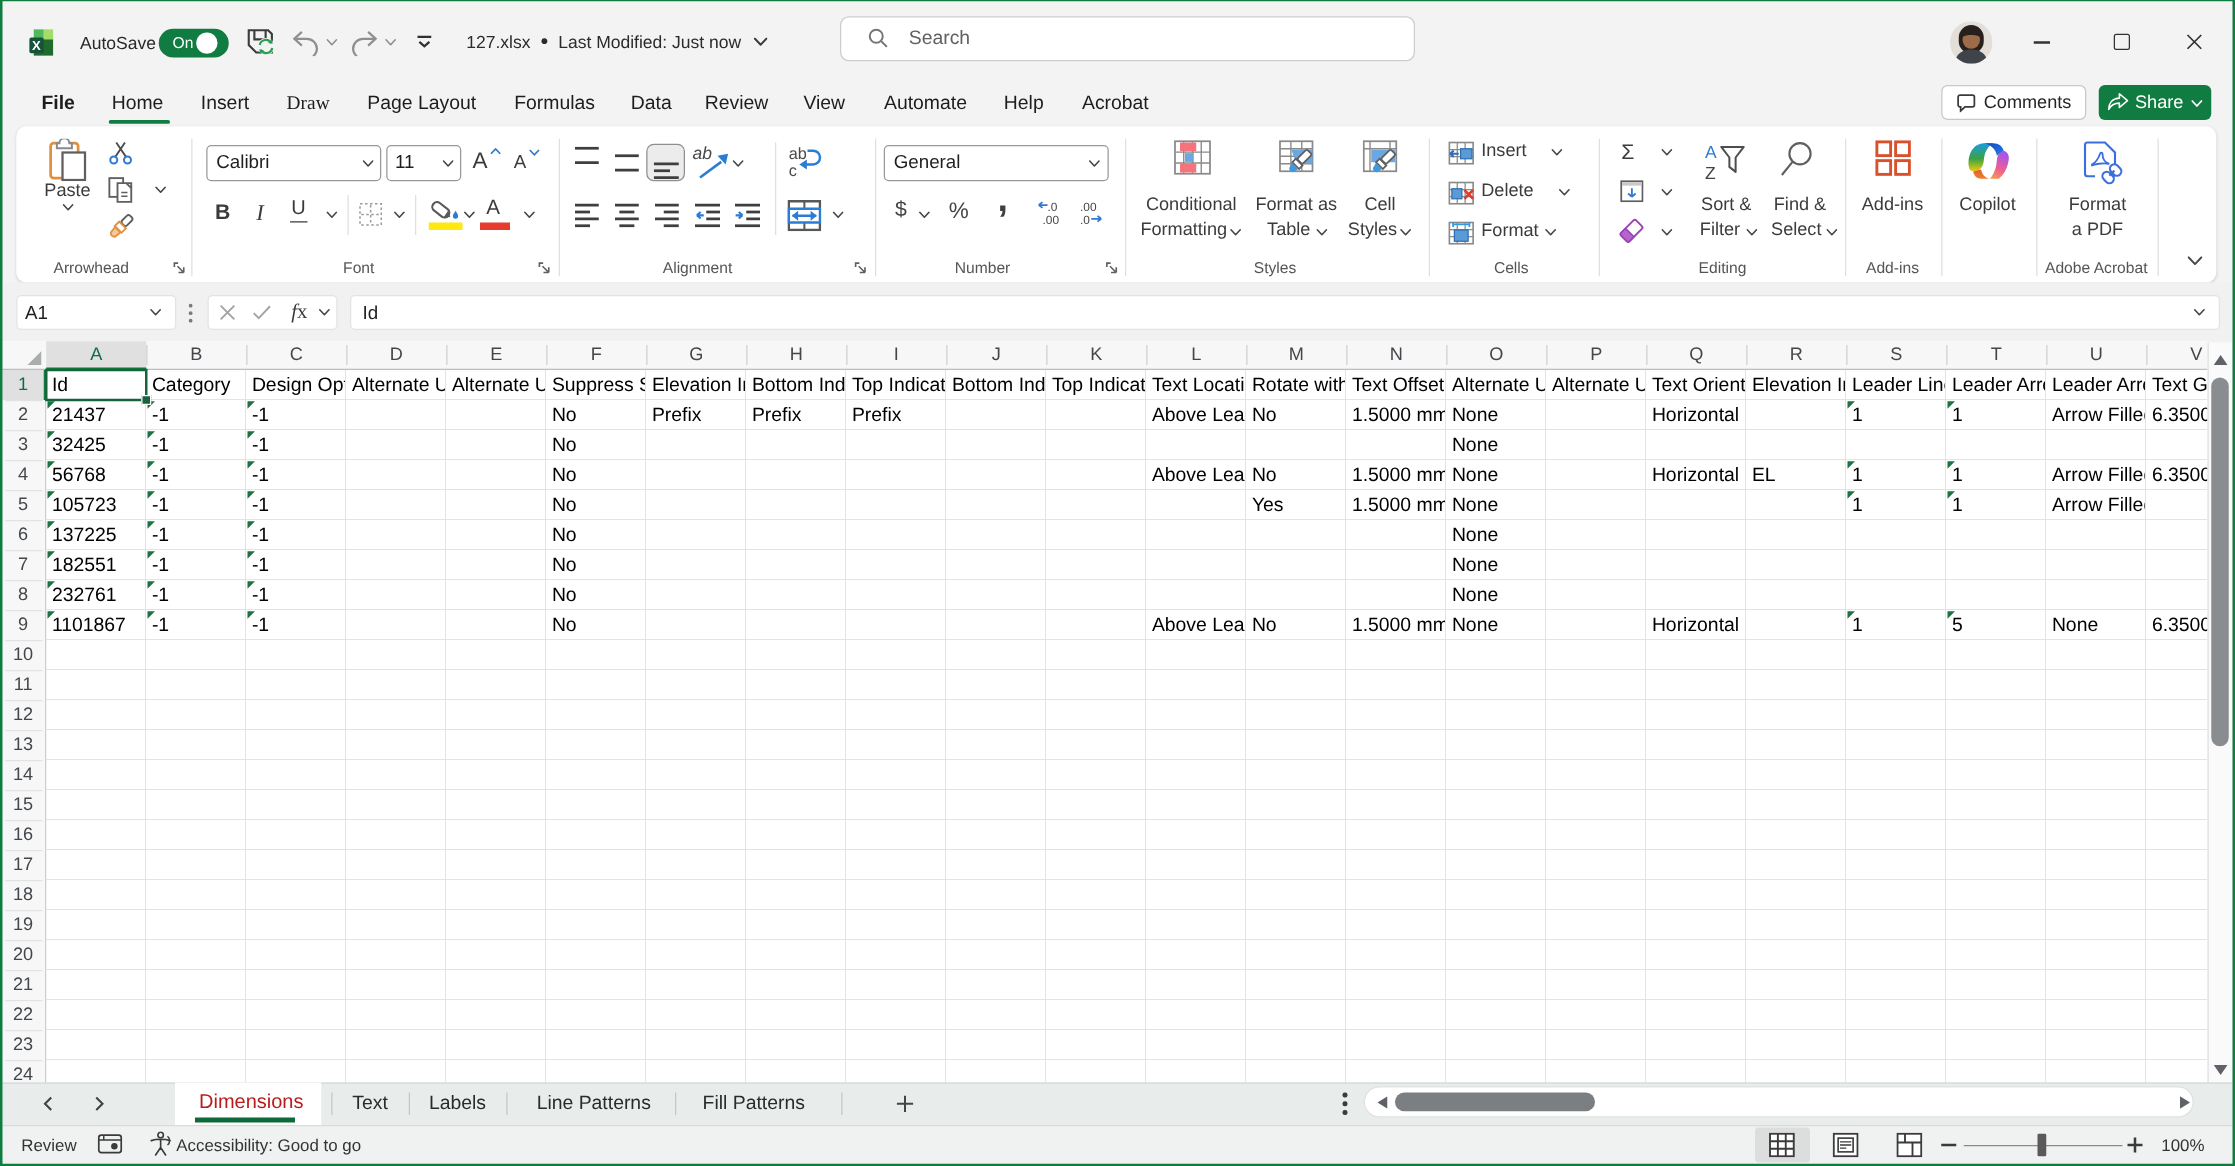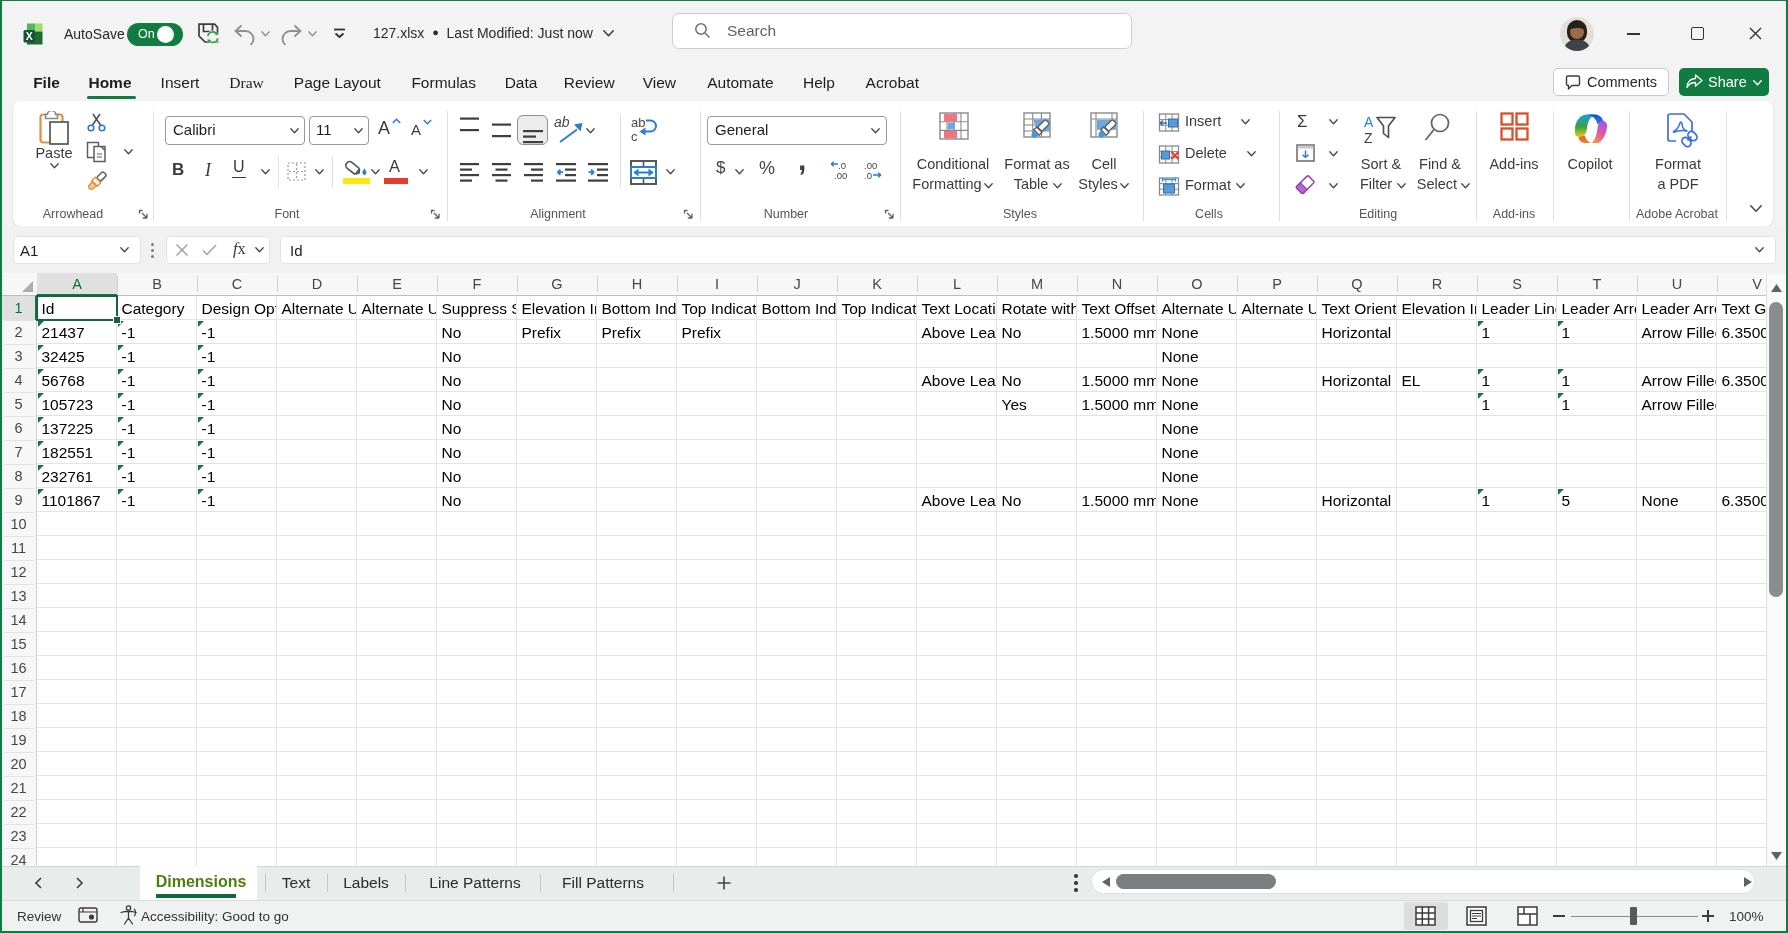--- a/index.html
+++ b/index.html
@@ -70,21 +70,21 @@
 <path d="M10 12.5 C10 7 13 5.5 17 5.5 C21 5.5 24 7 24 12.5 C21 10.5 13 10.5 10 12.5 Z" fill="#27201c"></path>
 <path d="M4 34 c0 -8 6 -11.5 13 -11.5 s13 3.5 13 11.5 Z" fill="#3f444a"></path>
 </g>
   </svg>
 <div class="ab" style="left:1627px;top:33px;width:13px;height:1.6px;background:#333"></div>
 <div class="ab" style="left:1691px;top:27px;width:11px;height:11px;border:1.4px solid #333;border-radius:2px"></div>
 <svg class="ab" style="left:1749px;top:27px" width="13" height="13" viewBox="0 0 13 13">
 <path d="M1 1 L12 12 M12 1 L1 12" stroke="#333" stroke-width="1.4"></path>
   </svg>
 <div class="ab" style="left:46.5px;transform:translateX(-50%);top:74px;font-size:15.5px;color:#1d1d1d;font-weight:700;white-space:nowrap;font-family:'Liberation Sans',sans-serif;">File</div>
-<div class="ab" style="left:110px;transform:translateX(-50%);top:74px;font-size:15.5px;color:#1d1d1d;font-weight:700;white-space:nowrap;font-family:'Liberation Sans',sans-serif;">Home</div>
+<div class="ab" style="left:110px;transform:translateX(-50%);top:74px;font-size:15.5px;color:#1d1d1d;font-weight:400;white-space:nowrap;font-family:'Liberation Sans',sans-serif;">Home</div>
 <div class="ab" style="left:180px;transform:translateX(-50%);top:74px;font-size:15.5px;color:#1d1d1d;font-weight:400;white-space:nowrap;font-family:'Liberation Sans',sans-serif;">Insert</div>
 <div class="ab" style="left:246.5px;transform:translateX(-50%);top:74px;font-size:15.5px;color:#1d1d1d;font-weight:400;white-space:nowrap;font-family:Liberation Serif, serif;">Draw</div>
 <div class="ab" style="left:337.4px;transform:translateX(-50%);top:74px;font-size:15.5px;color:#1d1d1d;font-weight:400;white-space:nowrap;font-family:'Liberation Sans',sans-serif;">Page Layout</div>
 <div class="ab" style="left:443.7px;transform:translateX(-50%);top:74px;font-size:15.5px;color:#1d1d1d;font-weight:400;white-space:nowrap;font-family:'Liberation Sans',sans-serif;">Formulas</div>
 <div class="ab" style="left:521px;transform:translateX(-50%);top:74px;font-size:15.5px;color:#1d1d1d;font-weight:400;white-space:nowrap;font-family:'Liberation Sans',sans-serif;">Data</div>
 <div class="ab" style="left:589.2px;transform:translateX(-50%);top:74px;font-size:15.5px;color:#1d1d1d;font-weight:400;white-space:nowrap;font-family:'Liberation Sans',sans-serif;">Review</div>
 <div class="ab" style="left:659.4px;transform:translateX(-50%);top:74px;font-size:15.5px;color:#1d1d1d;font-weight:400;white-space:nowrap;font-family:'Liberation Sans',sans-serif;">View</div>
 <div class="ab" style="left:740.4px;transform:translateX(-50%);top:74px;font-size:15.5px;color:#1d1d1d;font-weight:400;white-space:nowrap;font-family:'Liberation Sans',sans-serif;">Automate</div>
 <div class="ab" style="left:819px;transform:translateX(-50%);top:74px;font-size:15.5px;color:#1d1d1d;font-weight:400;white-space:nowrap;font-family:'Liberation Sans',sans-serif;">Help</div>
 <div class="ab" style="left:892.3px;transform:translateX(-50%);top:74px;font-size:15.5px;color:#1d1d1d;font-weight:400;white-space:nowrap;font-family:'Liberation Sans',sans-serif;">Acrobat</div>
@@ -734,21 +734,21 @@
     <path d="M5.5 8 L11 0 H0 Z" fill="#5f6368"></path>
   </svg>
 <div class="ab" style="left:2px;top:866px;width:1784px;height:34px;background:#e8eceb;border-top:1px solid #d4d8d6;box-sizing:border-box"></div>
 <svg class="ab" style="left:33px;top:876px" width="11" height="14" viewBox="0 0 11 14">
 <path d="M8 2 L3 7 L8 12" stroke="#444" stroke-width="1.7" fill="none"></path>
   </svg>
 <svg class="ab" style="left:74px;top:876px" width="11" height="14" viewBox="0 0 11 14">
 <path d="M3 2 L8 7 L3 12" stroke="#444" stroke-width="1.7" fill="none"></path>
   </svg>
 <div class="ab" style="left:140px;top:866px;width:117px;height:34px;background:#fff"></div>
-<div class="ab" style="left:201px;transform:translateX(-50%);top:873px;font-size:16px;color:#4d7c0f;font-weight:700;white-space:nowrap;font-family:'Liberation Sans',sans-serif;">Dimensions</div>
+<div class="ab" style="left:201px;transform:translateX(-50%);top:873px;font-size:16px;color:#b91c1c;font-weight:400;white-space:nowrap;font-family:'Liberation Sans',sans-serif;">Dimensions</div>
 <div class="ab" style="left:156px;top:894px;width:80px;height:3.5px;background:#0E6B39"></div>
 <div class="ab" style="left:265px;top:874px;width:1px;height:18px;background:#c3c7c5"></div>
 <div class="ab" style="left:327px;top:874px;width:1px;height:18px;background:#c3c7c5"></div>
 <div class="ab" style="left:405px;top:874px;width:1px;height:18px;background:#c3c7c5"></div>
 <div class="ab" style="left:540px;top:874px;width:1px;height:18px;background:#c3c7c5"></div>
 <div class="ab" style="left:673px;top:874px;width:1px;height:18px;background:#c3c7c5"></div>
 <div class="ab" style="left:296px;transform:translateX(-50%);top:874px;font-size:15.5px;color:#2b2b2b;font-weight:400;white-space:nowrap;font-family:'Liberation Sans',sans-serif;">Text</div>
 <div class="ab" style="left:366px;transform:translateX(-50%);top:874px;font-size:15.5px;color:#2b2b2b;font-weight:400;white-space:nowrap;font-family:'Liberation Sans',sans-serif;">Labels</div>
 <div class="ab" style="left:475px;transform:translateX(-50%);top:874px;font-size:15.5px;color:#2b2b2b;font-weight:400;white-space:nowrap;font-family:'Liberation Sans',sans-serif;">Line Patterns</div>
 <div class="ab" style="left:603px;transform:translateX(-50%);top:874px;font-size:15.5px;color:#2b2b2b;font-weight:400;white-space:nowrap;font-family:'Liberation Sans',sans-serif;">Fill Patterns</div>

